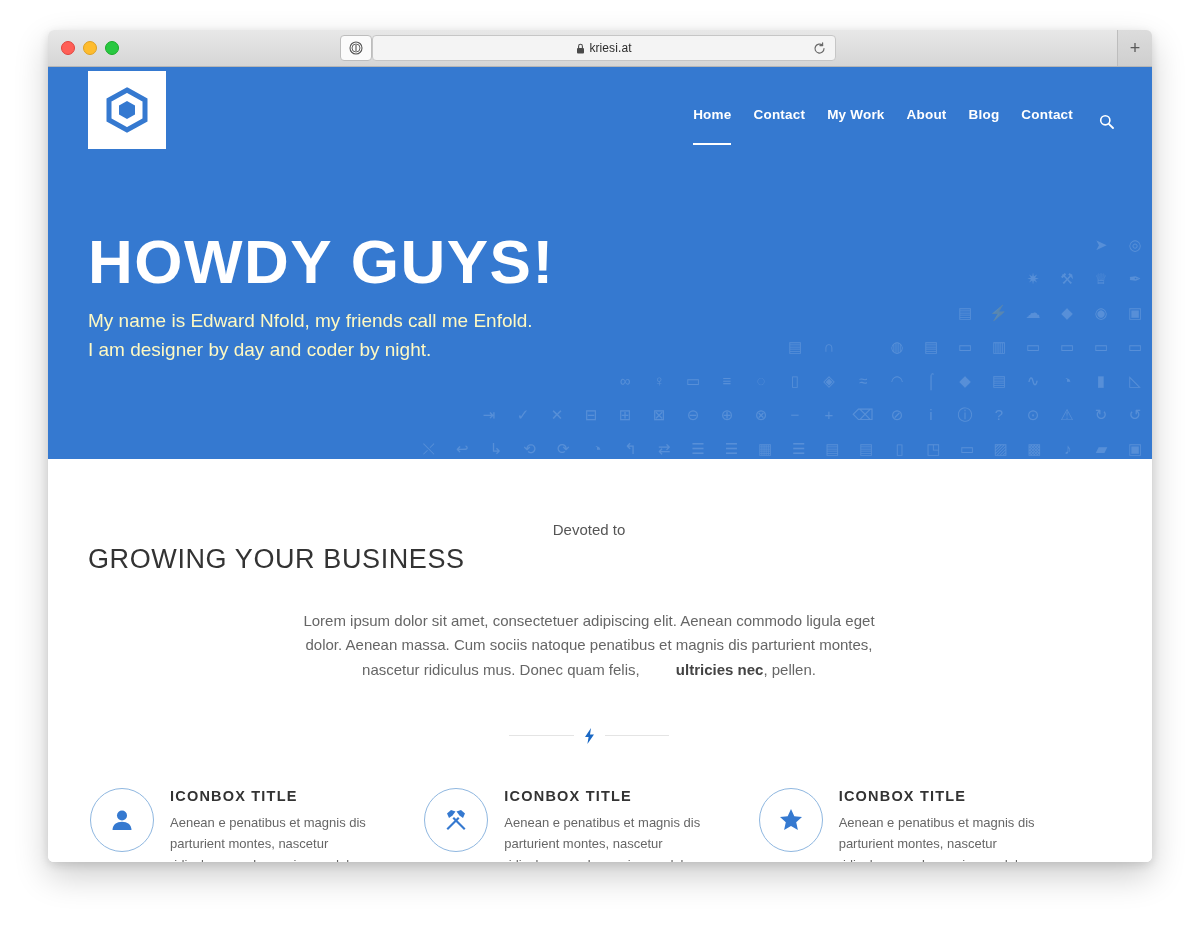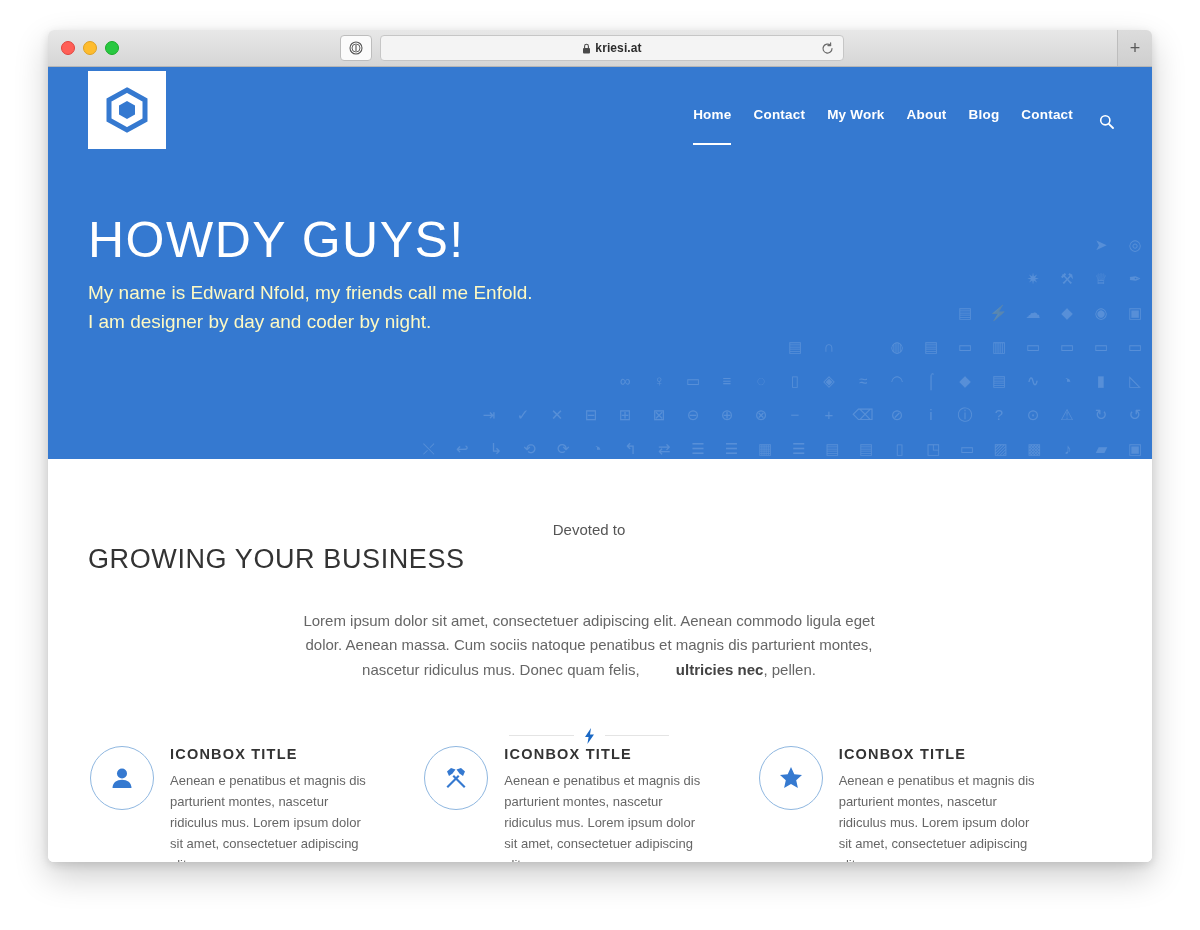--- a/index.html
+++ b/index.html
@@ -59,31 +59,30 @@
     background: #fbfbfb;
     border: 1px solid #bdbdbd;
     border-radius: 4px;
     display: flex;
     align-items: center;
     justify-content: center;
   }
 
   .urlbar {
     position: absolute;
-    left: 332px;
+    left: 324px;
     top: 5px;
     width: 462px;
     height: 24px;
     background: #f4f4f4;
     border: 1px solid #c6c6c6;
     border-radius: 4px;
     display: flex;
     align-items: center;
     justify-content: center;
-    font-weight: bold;
   }
   .url-text {
     font-size: 12px;
     color: #2c2c2c;
     letter-spacing: 0.1px;
   }
   .lock-icon { margin-right: 4px; display: inline-flex; vertical-align: middle; }
   .reload-btn {
     position: absolute;
     right: 8px;
@@ -198,25 +197,25 @@
   }
 
   .hero-copy {
     position: absolute;
     left: 40px;
     top: 148px;
     z-index: 4;
   }
   .hero-title {
     color: #ffffff;
-    font-size: 50px;
-    font-weight: 400;
+    font-size: 62px;
+    font-weight: 700;
     letter-spacing: 1.5px;
     line-height: 1;
-    margin: 0 0 14px 0;
+    margin: 16px 0 14px 0;
     white-space: nowrap;
   }
   .hero-sub {
     color: #fef9c3;
     font-size: 19px;
     line-height: 1.5;
     margin: 0;
     font-weight: 400;
   }
 
@@ -266,20 +265,21 @@
   .divider .bolt {
     color: #1a68c4;
     margin: 0 10px;
     display: flex;
     align-items: center;
   }
 
   .iconboxes {
     display: flex;
     gap: 5px;
+    margin-top: 42px;
     padding: 0 2px;
   }
   .iconbox {
     flex: 1;
     display: flex;
     gap: 16px;
     padding-right: 34px;
   }
   .iconbox-circle {
     flex: 0 0 auto;

